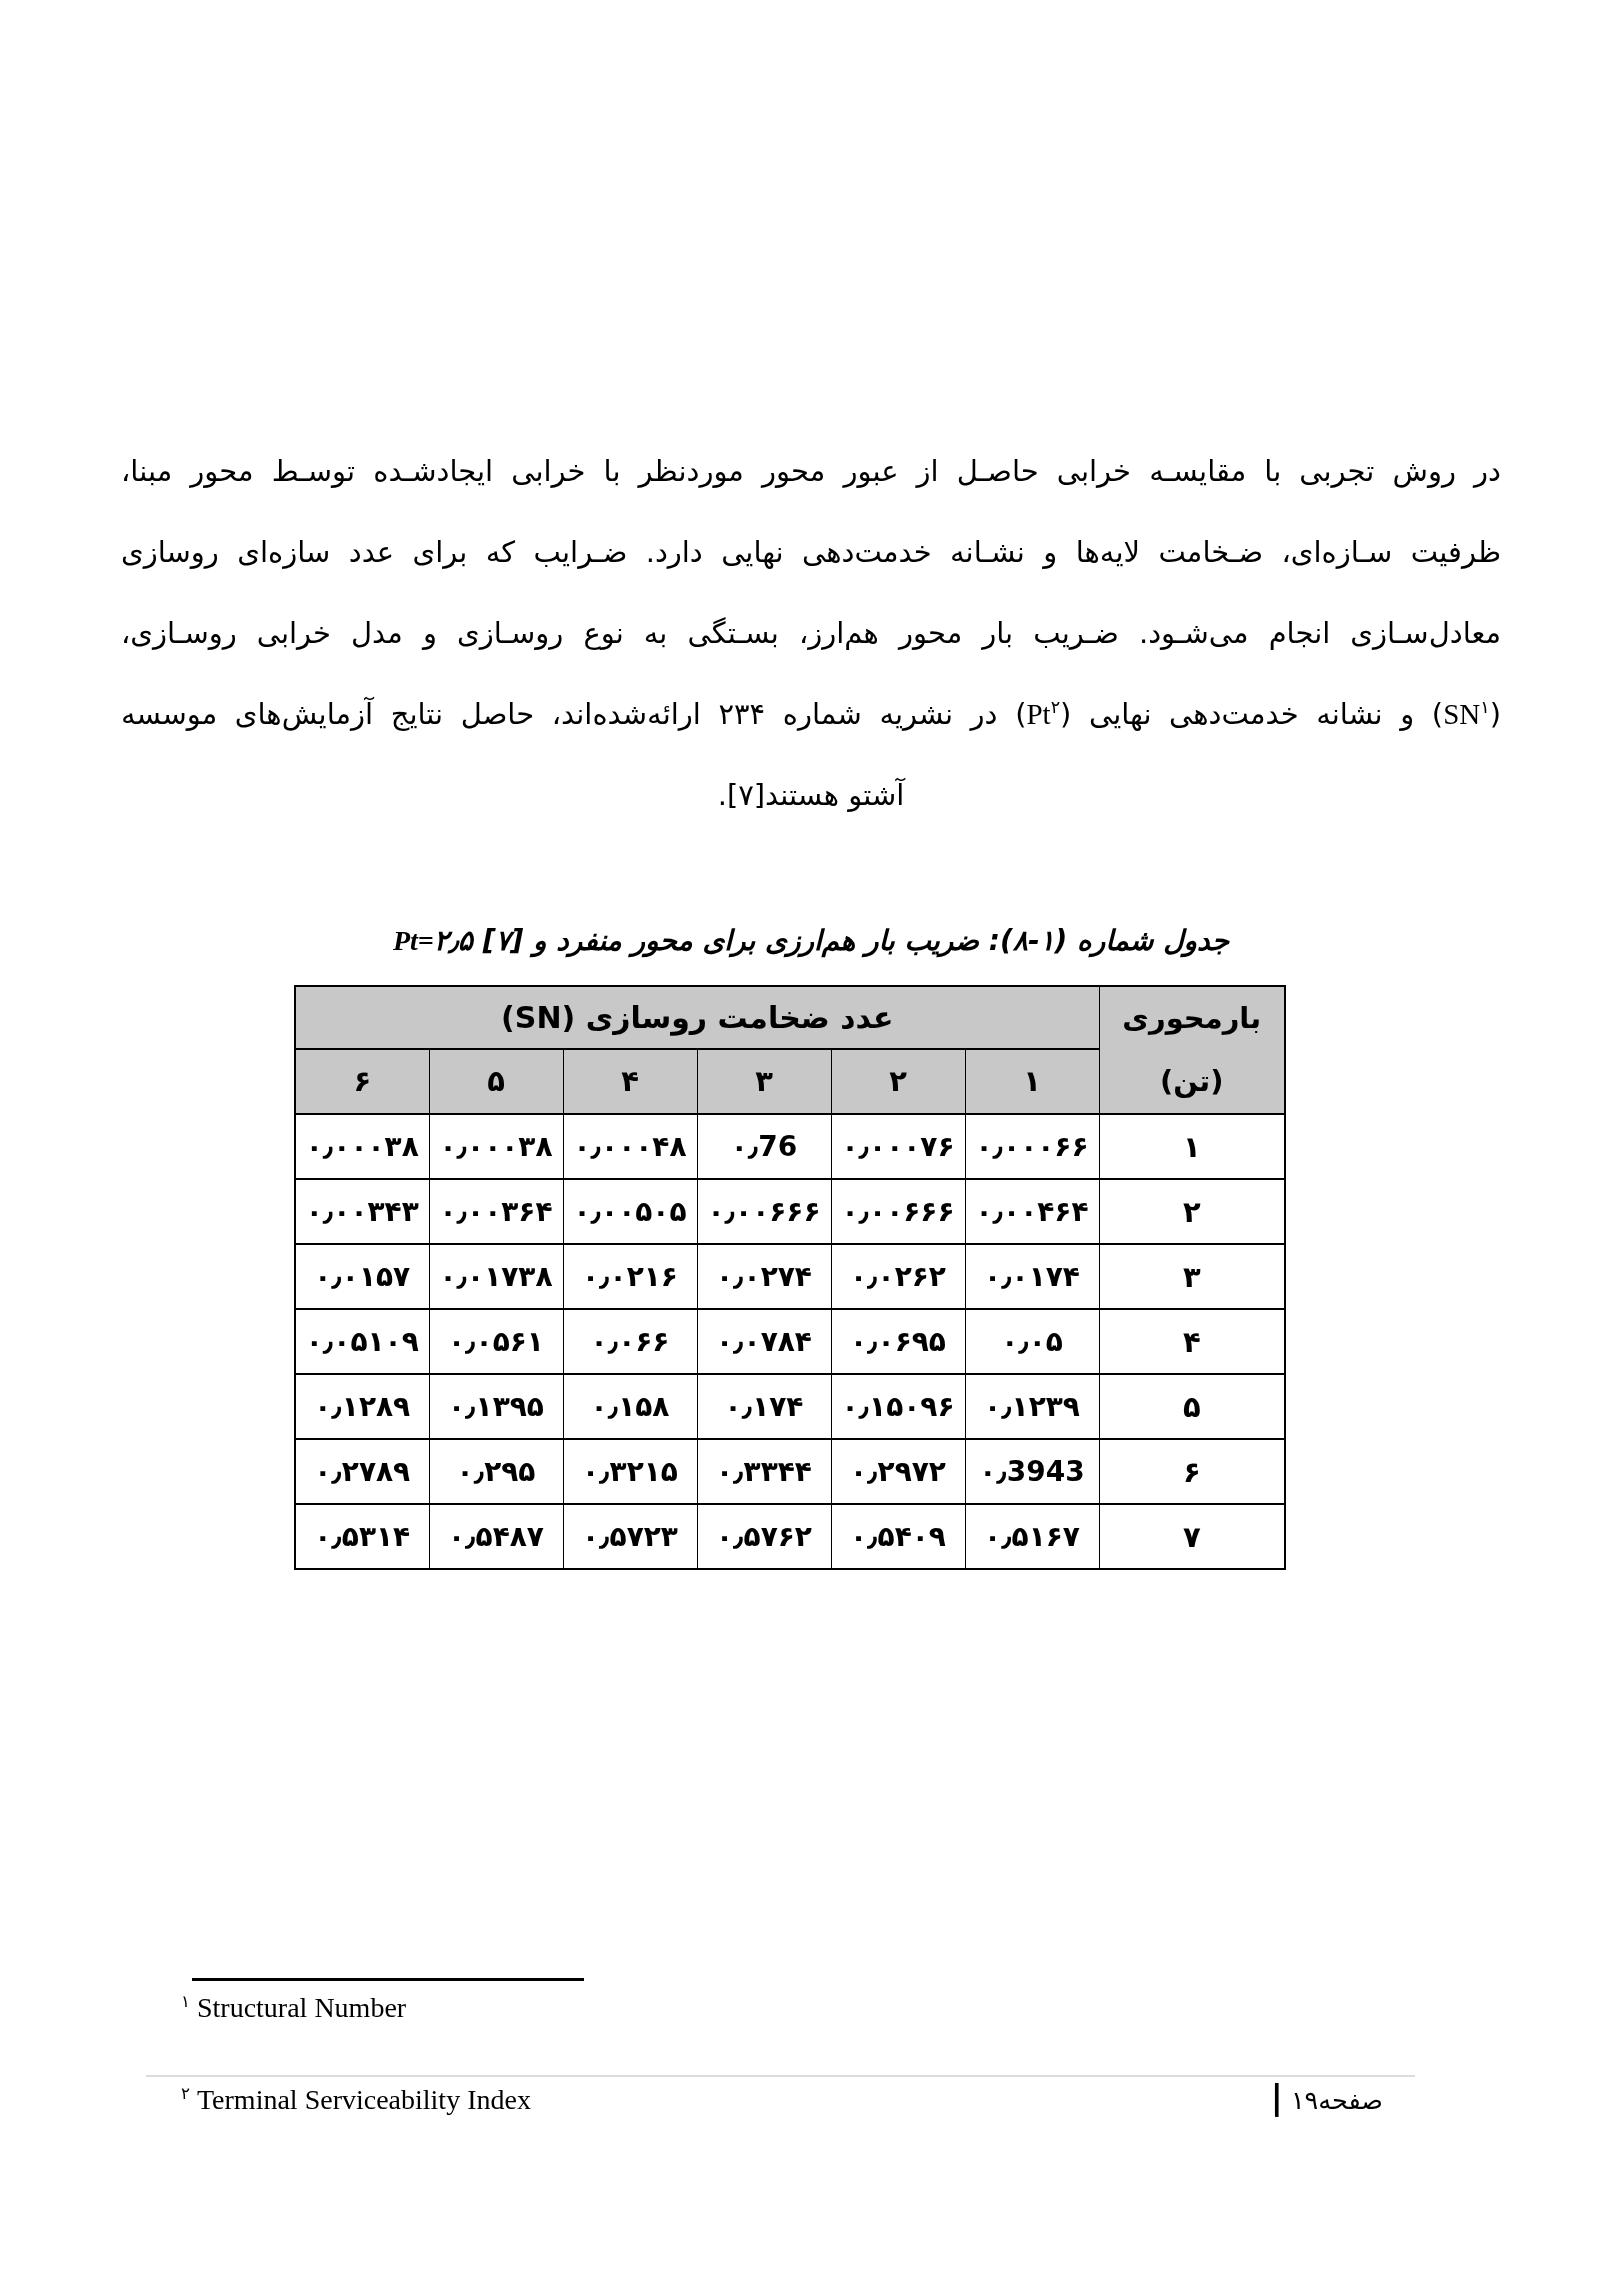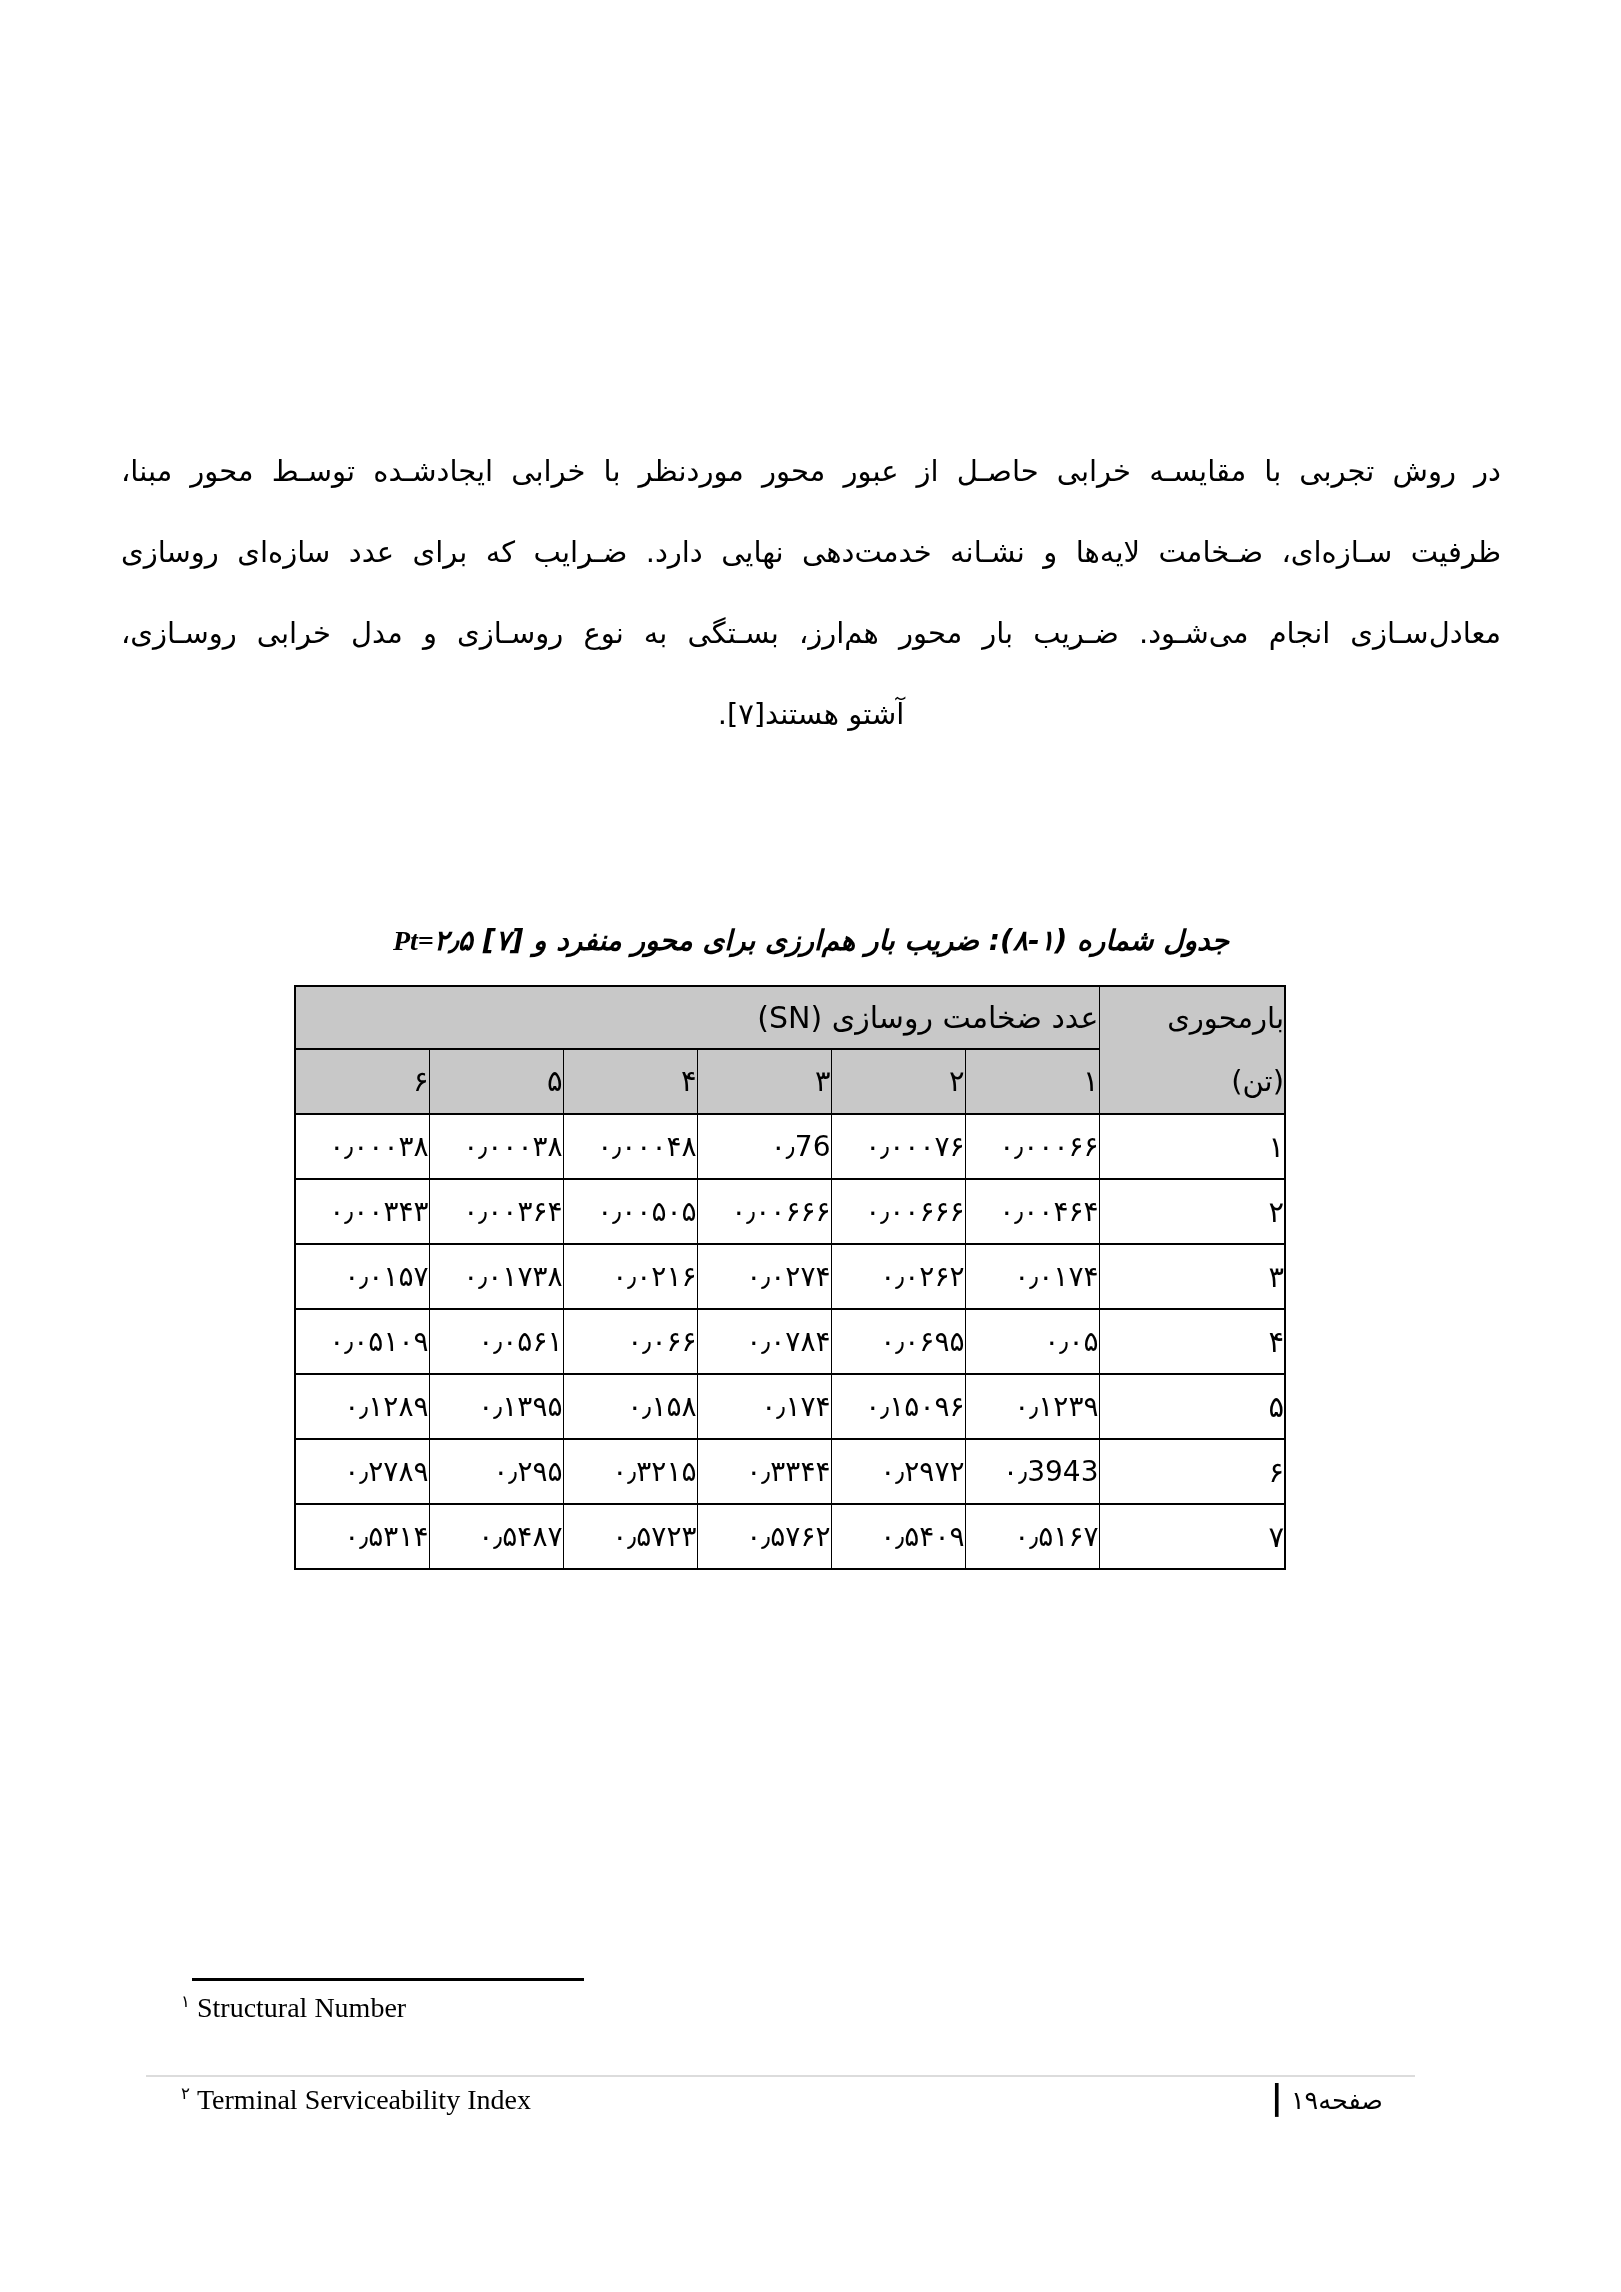--- a/index.html
+++ b/index.html
@@ -43,22 +43,22 @@
     border-collapse:collapse;table-layout:fixed;
     direction:ltr;
   }
   .eq-table,
   .eq-table td,.eq-table th{
     border:1.5px solid #000;
     border-top-width:2.9px;border-bottom-width:2.9px;
   }
   .eq-table{border-width:2.9px;}
   .eq-table td,.eq-table th{
-    text-align:right;vertical-align:middle;
-    font-weight:normal;font-size:28px;
+    text-align:center;vertical-align:middle;
+    font-weight:bold;font-size:28px;
     padding:0;height:63px;
     background:#ffffff;
   }
   .eq-table .hdr{background:#c8c8c8;}
   .eq-table th.sn-group{font-size:30px;direction:rtl;height:59px;}
   .eq-table th.load-hdr{direction:rtl;font-size:29px;}
   .eq-table th.load-hdr div{line-height:63px;height:63px;}
   .eq-table td.num-hdr{font-size:29px;height:61px;}
   .eq-table td.load-cell{font-size:29px;}
 
@@ -84,20 +84,21 @@
 </head>
 <body>
 
 <div class="page">
   <div class="content">
 
     <div class="paragraph">
         <div class="para-line just"><span>در روش تجربی با مقایسـه خرابی حاصـل از عبور محور موردنظر با خرابی ایجادشـده توسـط محور مبنا،</span></div>
         <div class="para-line just"><span>ظرفیت سـازه‌ای، ضـخامت لایه‌ها و نشـانه خدمت‌دهی نهایی دارد. ضـرایب که برای عدد سازه‌ای روسازی</span></div>
         <div class="para-line just"><span>معادل‌سـازی انجام می‌شـود. ضـریب بار محور هم‌ارز، بسـتگی به نوع روسـازی و مدل خرابی روسـازی،</span></div>
+        <div class="para-line just"><span>(</span><span class="latin">SN</span><span class="sup">۱</span><span>) و نشانه خدمت‌دهی نهایی (</span><span class="latin">Pt</span><span class="sup">۲</span><span>) در نشریه شماره ۲۳۴ ارائه‌شده‌اند، حاصل نتایج آزمایش‌های موسسه</span></div>
         <div class="para-line"><span>آشتو هستند[۷].</span></div>
       </div>
 
     <div class="caption"><span>جدول شماره (۱-۸): ضریب بار هم‌ارزی برای محور منفرد و </span><span class="latin">Pt=۲٫۵</span><span> [۷]</span></div>
 
     <table class="eq-table">
       <colgroup>
         <col style="width:134px">
           <col style="width:134px">
           <col style="width:134px">

